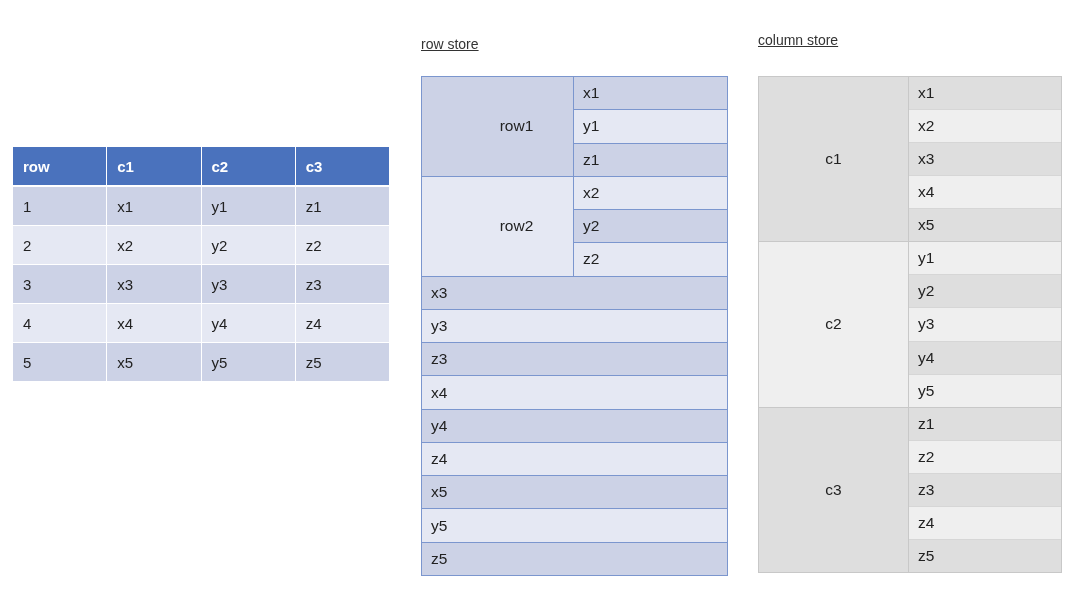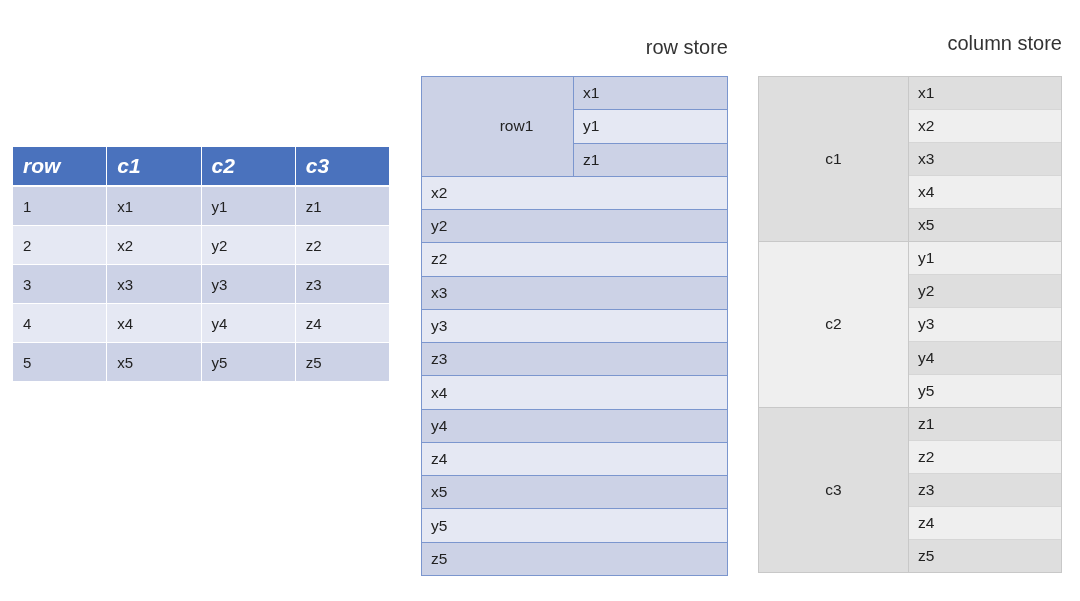--- a/index.html
+++ b/index.html
@@ -31,35 +31,35 @@
     padding: 0 10px;
     font-size: 15px;
     text-align: left;
     vertical-align: middle;
     border: 1px solid #ffffff;
   }
   #source-table th {
     background: #4a72bd;
     color: #ffffff;
     font-weight: bold;
-    font-size: 21px;
+    font-size: 15px;
     border-bottom: 2px solid #ffffff;
-    font-style: italic;
   }
   #source-table tr.odd td { background: #ccd2e6; }
   #source-table tr.even td { background: #e5e8f3; }
   #source-table td { color: #222222; }
 
   
   .store-title {
     position: absolute;
-    font-size: 20px;
+    font-size: 14px;
     color: #333333;
-    text-align: right;
+    text-align: left;
     white-space: nowrap;
+    text-decoration: underline;
   }
   #row-store-title { left: 421px; top: 36px; width: 307px; }
   #column-store-title { left: 758px; top: 32px; width: 304px; }
 
   
   #row-store {
     position: absolute;
     left: 421px;
     top: 76px;
     width: 307px;
@@ -213,20 +213,21 @@
   <div class="rs-group">
     <div class="rs-label tone-dark">row1</div>
     <div class="rs-cells">
       <div class="rs-cell tone-dark">x1</div>
       <div class="rs-cell tone-light">y1</div>
       <div class="rs-cell tone-dark">z1</div>
     </div>
   </div>
 
   <div class="rs-group">
+    <div class="rs-label tone-light">row2</div>
     <div class="rs-cells">
       <div class="rs-cell tone-light">x2</div>
       <div class="rs-cell tone-dark">y2</div>
       <div class="rs-cell tone-light">z2</div>
     </div>
   </div>
 
   <div class="rs-group">
     <div class="rs-cells">
       <div class="rs-cell tone-dark">x3</div>

